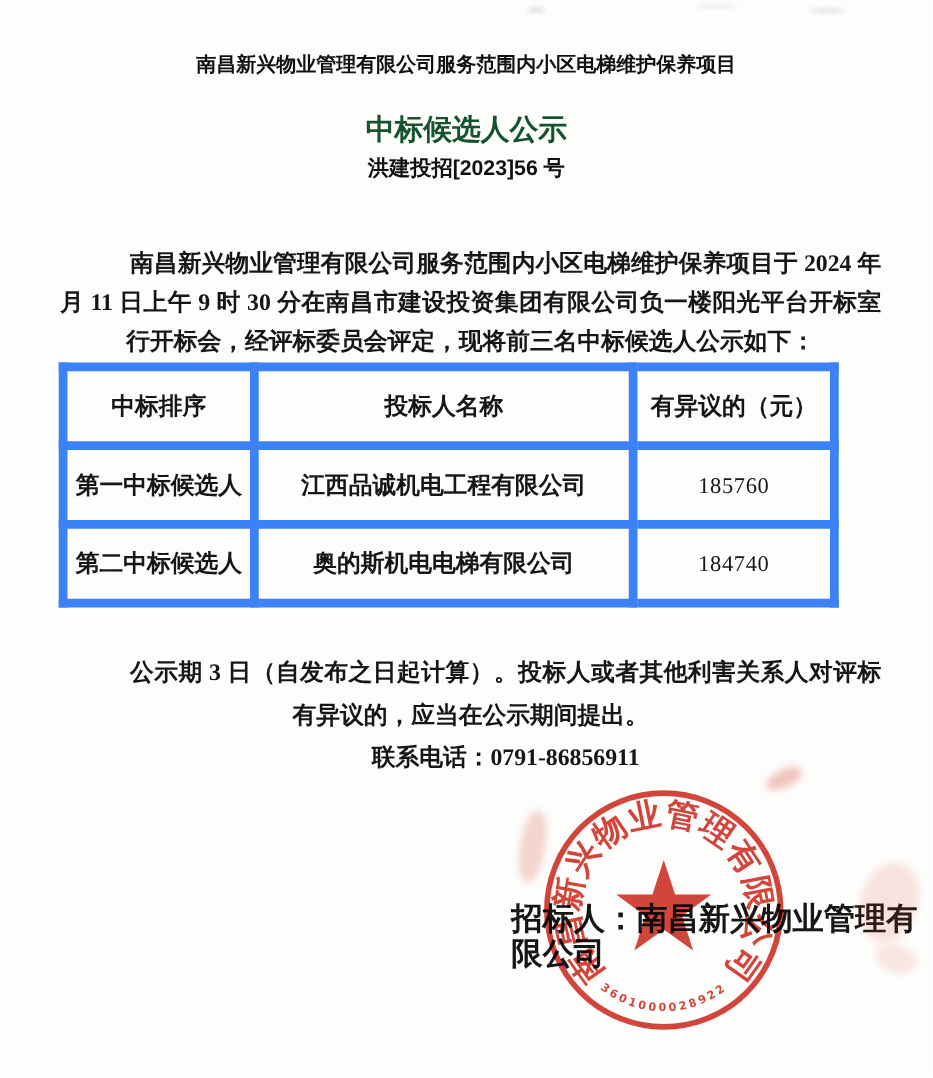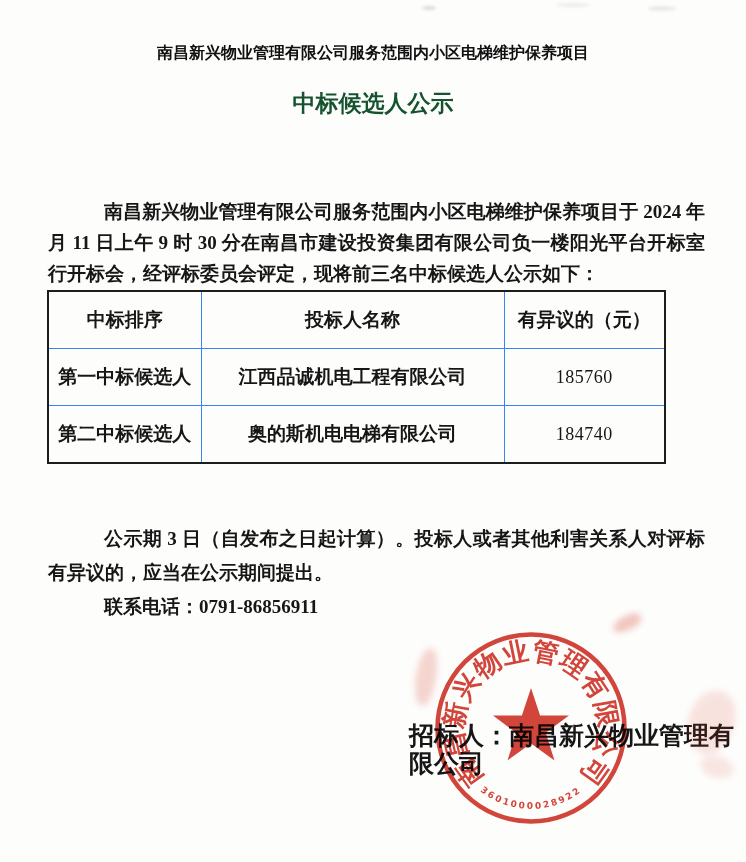--- a/index.html
+++ b/index.html
@@ -25,36 +25,36 @@
     font-weight:bold;font-size:23px;line-height:30px;color:#14532d;
   }
   .docnum{
     position:absolute;top:124px;left:23px;width:700px;
     text-align:center;
     font-family:"Liberation Sans","DejaVu Sans",sans-serif;
     font-weight:bold;font-size:17px;line-height:22px;color:#101010;
   }
   
   .para{position:absolute;left:48px;width:657px;font-size:19px;font-weight:600;}
-  .para .line{line-height:31px;white-space:nowrap;}
+  .para .line{line-height:31px;white-space:nowrap;text-align:center;}
   .para .fill{text-align:justify;text-align-last:justify;white-space:normal;height:31px;overflow:hidden;}
   .indent{text-indent:56px;}
   .intro{top:196px;}
   .notice{top:522px;}
   .notice .line{line-height:34px;}
   .notice .fill{height:34px;}
   
   .bidtable{
     position:absolute;top:290px;left:47px;
     border-collapse:collapse;table-layout:fixed;
     width:617px;
     font-size:19px;
   }
   .bidtable th,.bidtable td{
-    border:1px solid #3b82f6;
+    border:7px solid #3b82f6;
     text-align:center;vertical-align:middle;
     height:56px;padding:0 4px;
     font-weight:600;
   }
   .bidtable{border:2px solid #1d1d1d;}
   .bidtable .num{font-weight:400;font-size:18px;letter-spacing:0.5px;}
   
   .sig-name{position:absolute;top:722px;left:383px;font-size:25px;font-weight:600;line-height:28px;margin-left:26px;}
   .sig-date{position:absolute;top:756px;left:521px;font-size:19px;font-weight:600;line-height:28px;}
   
@@ -89,20 +89,21 @@
 <body>
 
 <div class="page">
 
   <div class="speck sp1"></div>
   <div class="speck sp2"></div>
   <div class="speck sp3"></div>
 
   <div class="title1">南昌新兴物业管理有限公司服务范围内小区电梯维护保养项目</div>
   <div class="title2">中标候选人公示</div>
+  <div class="docnum">洪建投招[2023]56 号</div>
 
   <div class="para intro">
     <div class="line fill indent">南昌新兴物业管理有限公司服务范围内小区电梯维护保养项目于 2024 年 03</div>
     <div class="line fill">月 11 日上午 9 时 30 分在南昌市建设投资集团有限公司负一楼阳光平台开标室举</div>
     <div class="line">行开标会，经评标委员会评定，现将前三名中标候选人公示如下：</div>
   </div>
 
   <table class="bidtable">
     <colgroup>
       <col style="width:153px">

